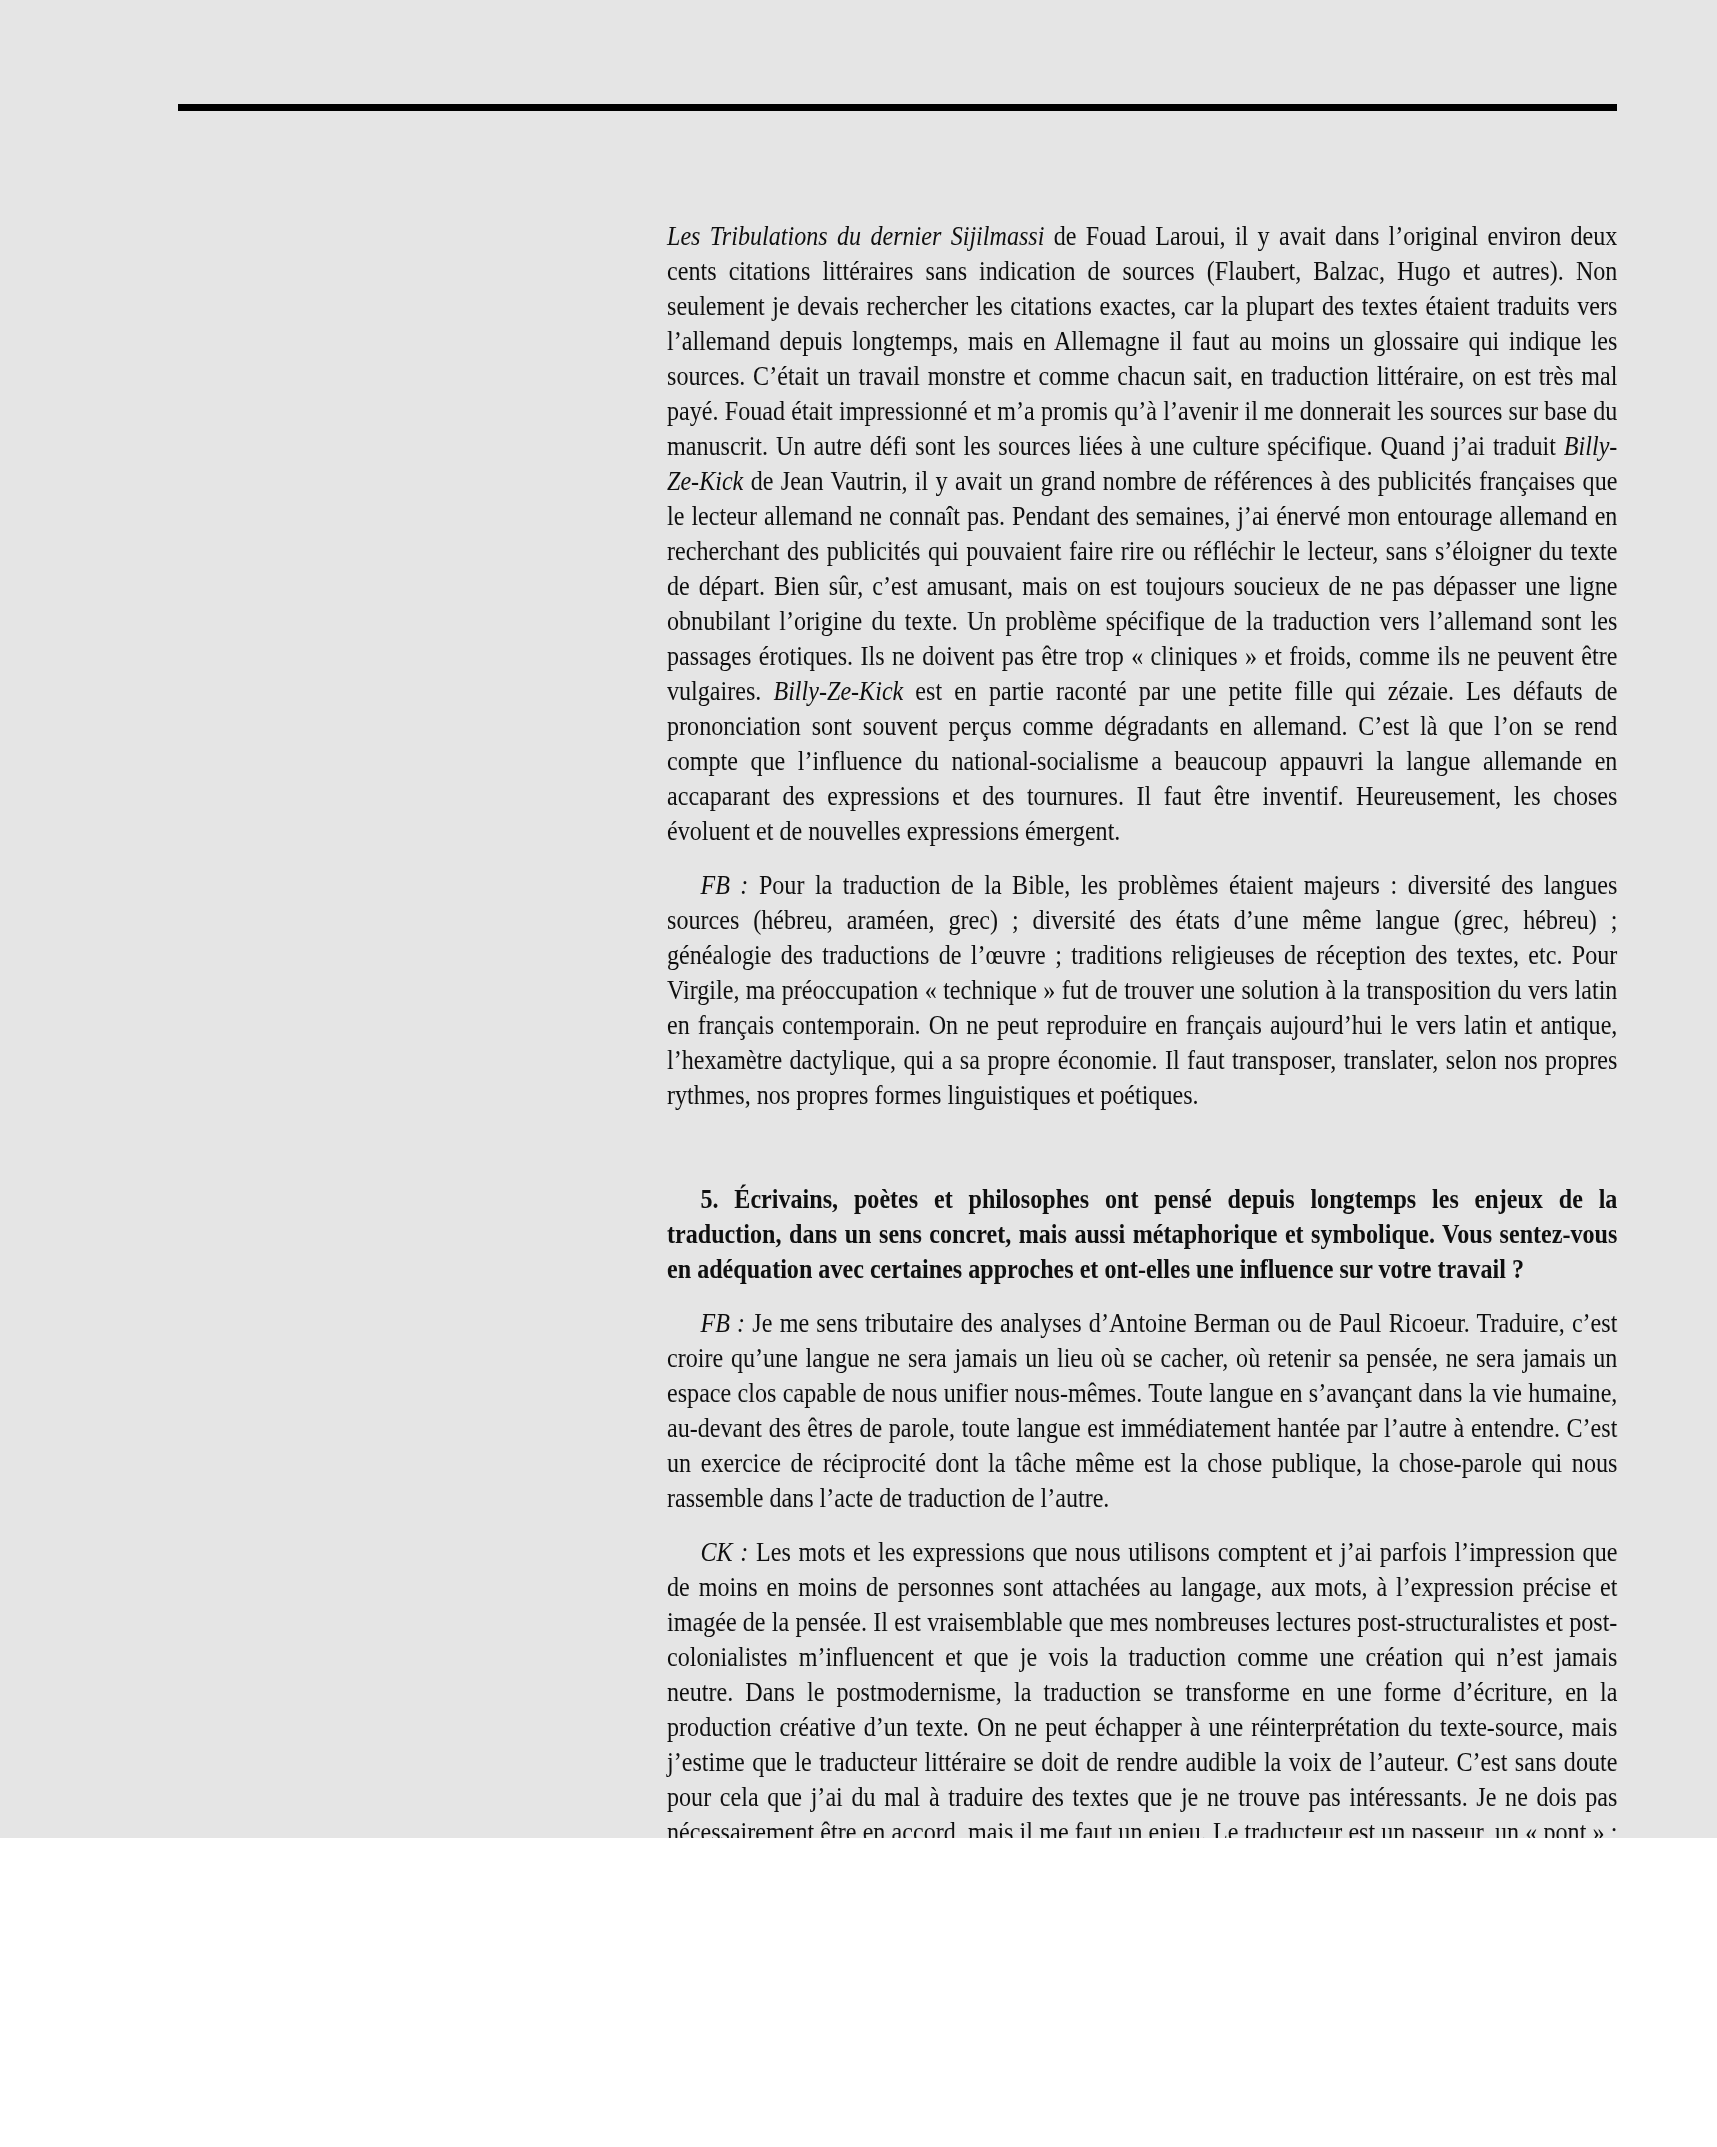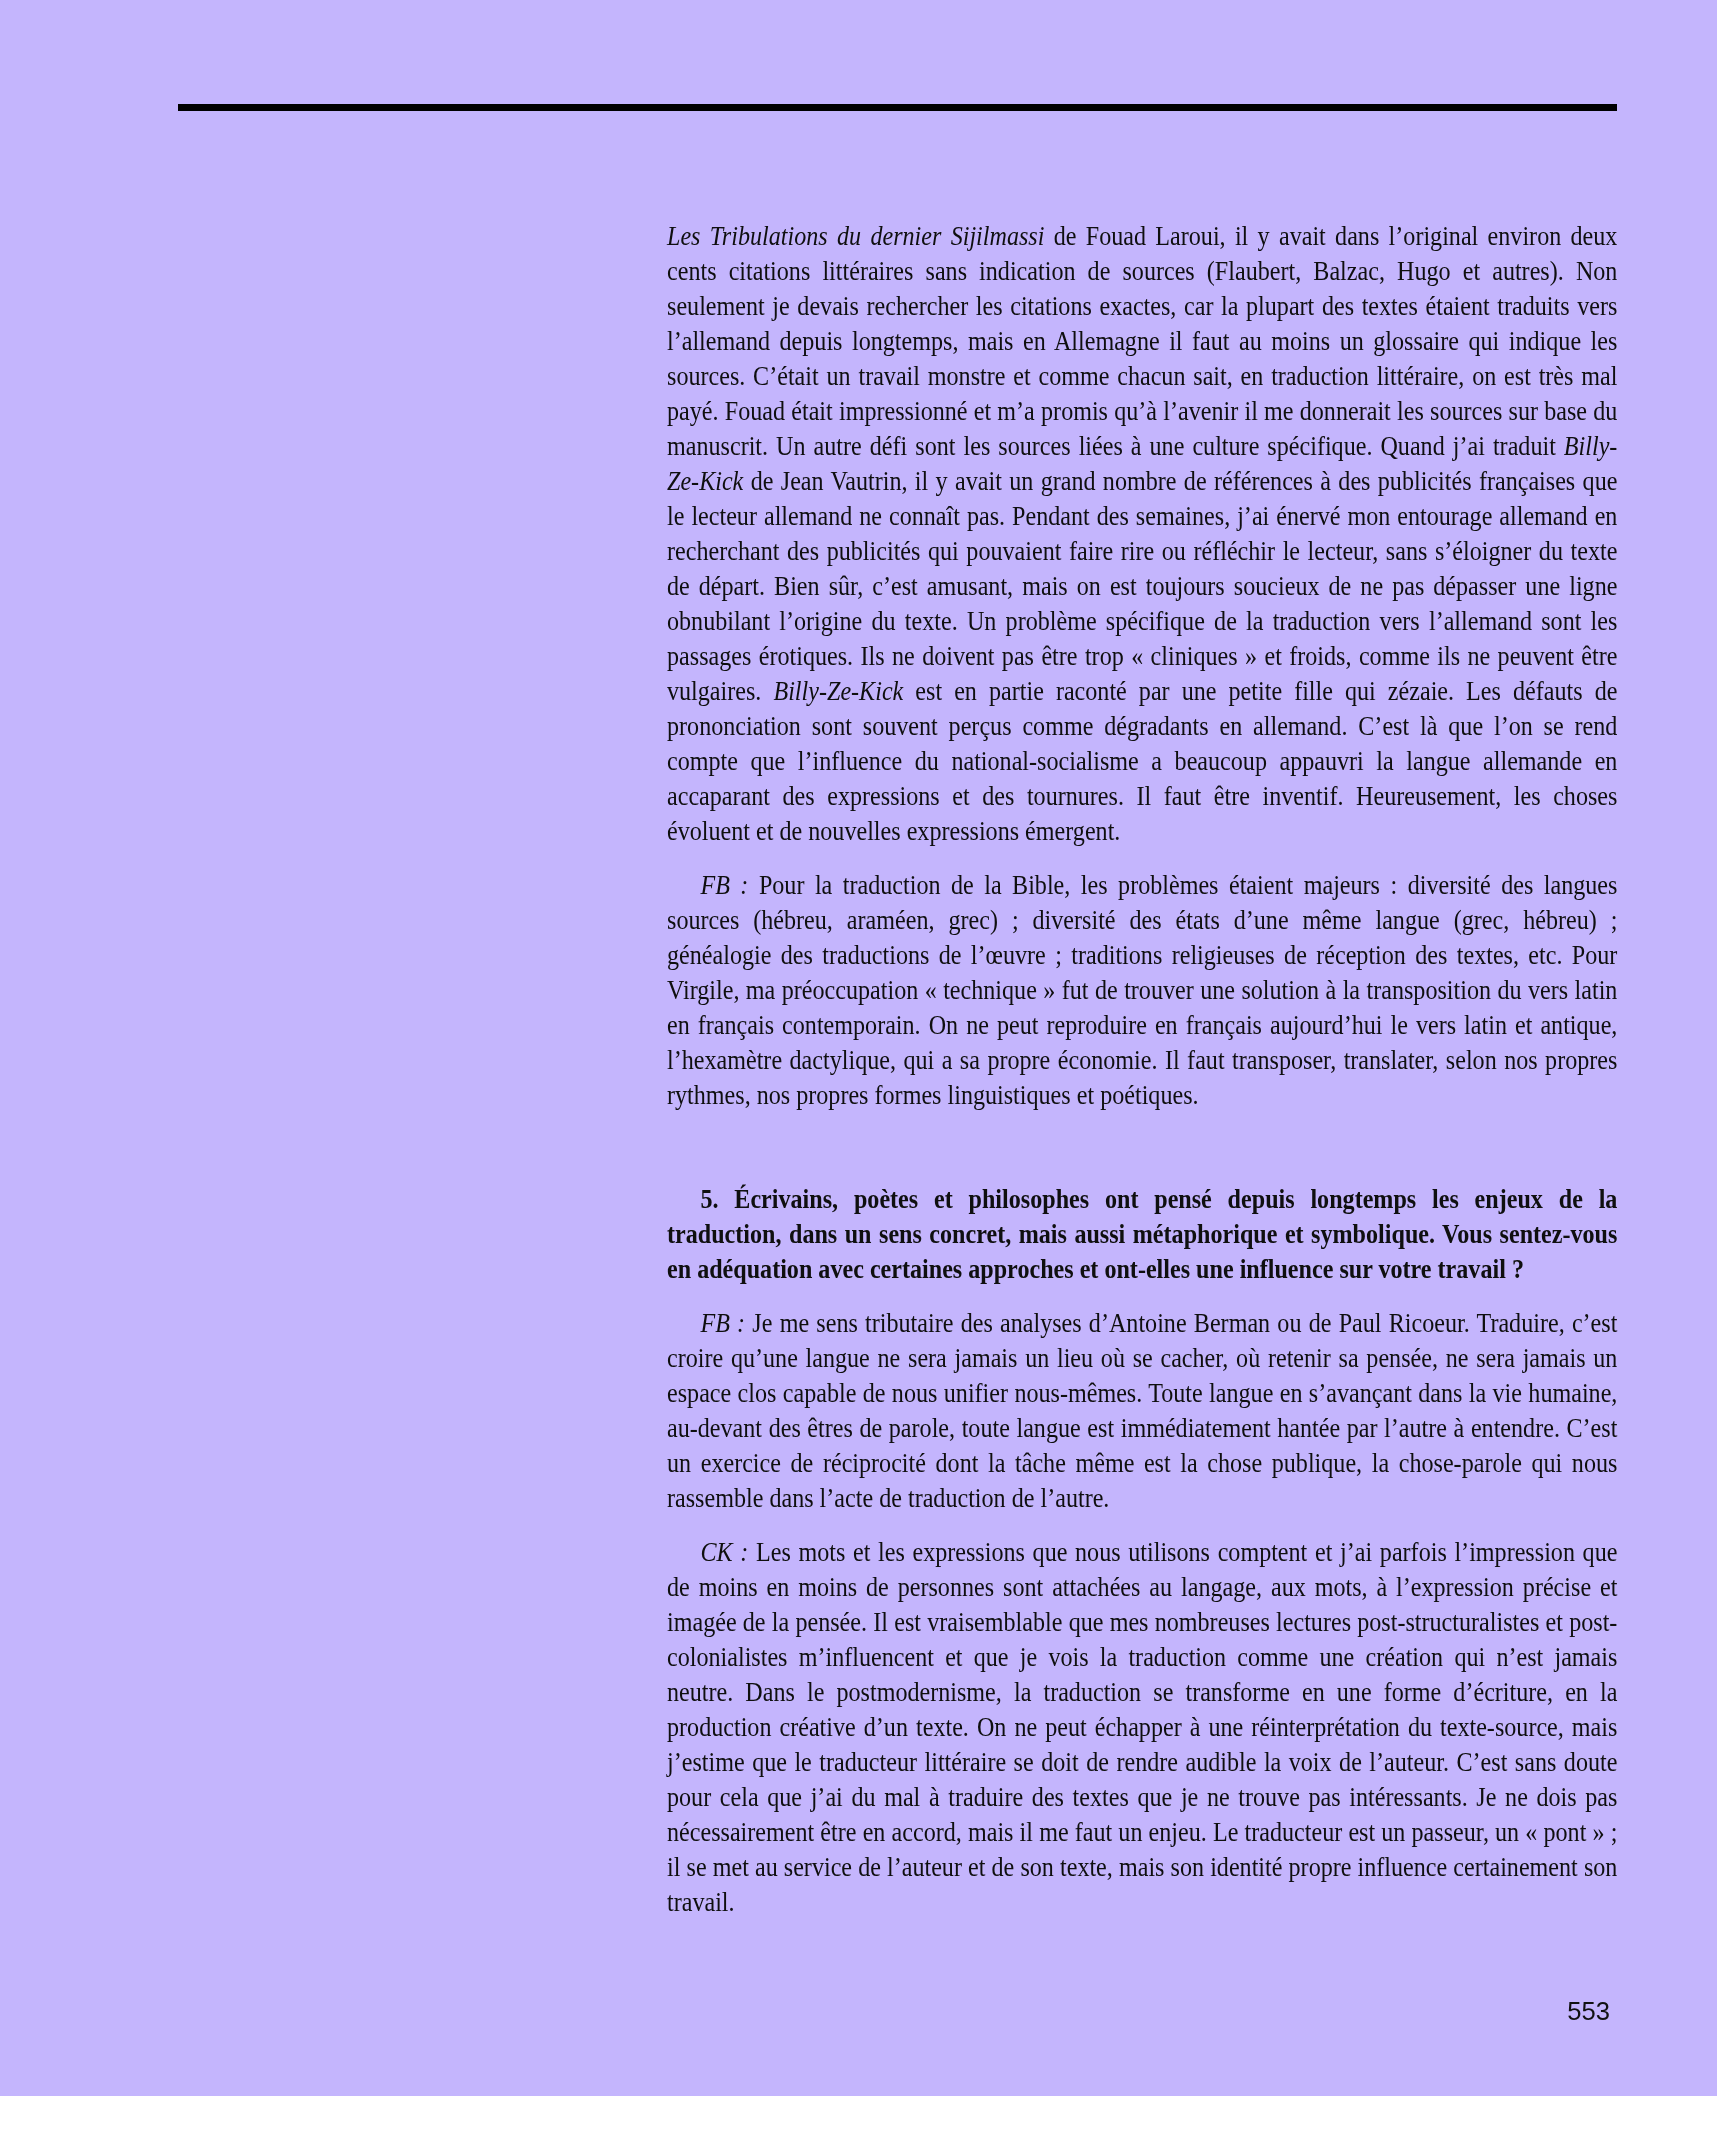--- a/index.html
+++ b/index.html
@@ -3,22 +3,22 @@
 <meta charset="utf-8">
 <style>
   html, body {
     margin: 0;
     padding: 0;
     background: #ffffff;
   }
   .page {
     position: relative;
     width: 1718px;
-    height: 2096px;
-    background: #c4b5fd;
+    height: 1838px;
+    background: #e5e5e5;
     overflow: hidden;
   }
   .top-rule {
     position: absolute;
     left: 178px;
     top: 104px;
     width: 1439px;
     height: 7.3px;
     background: #000000;
   }

